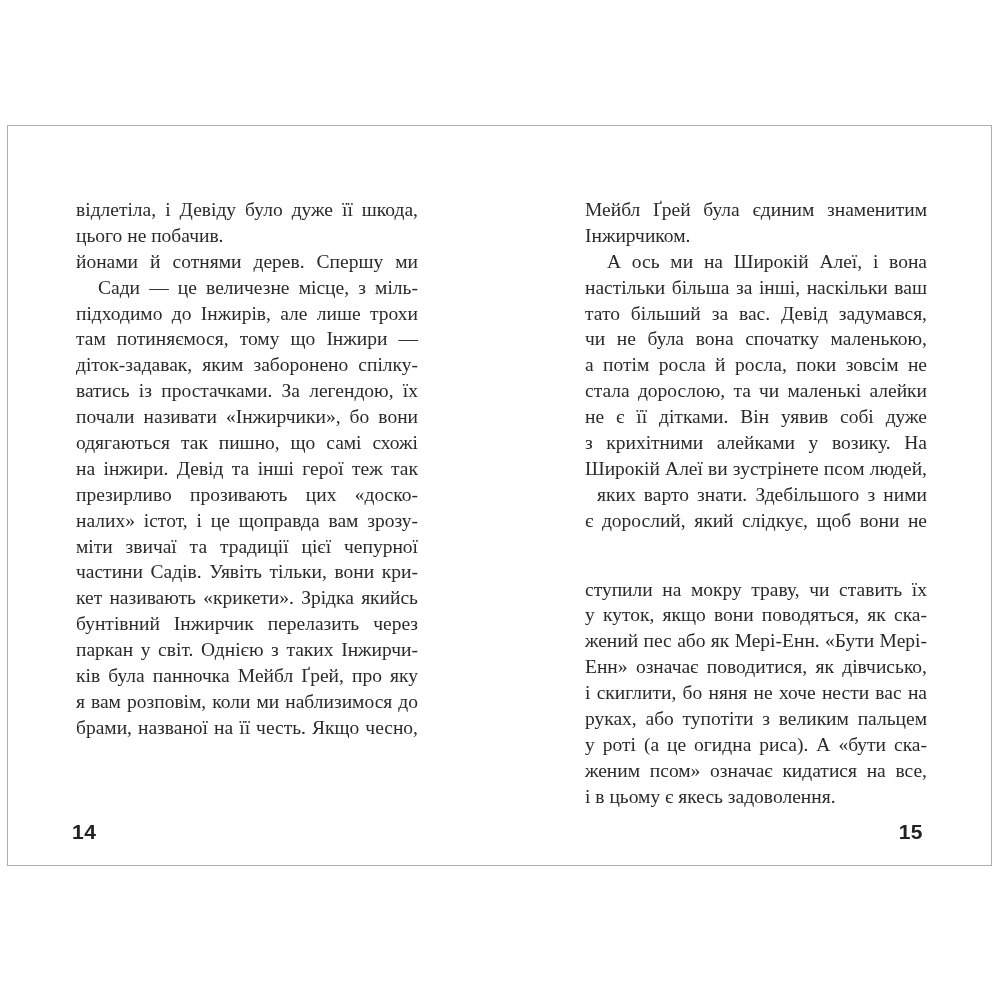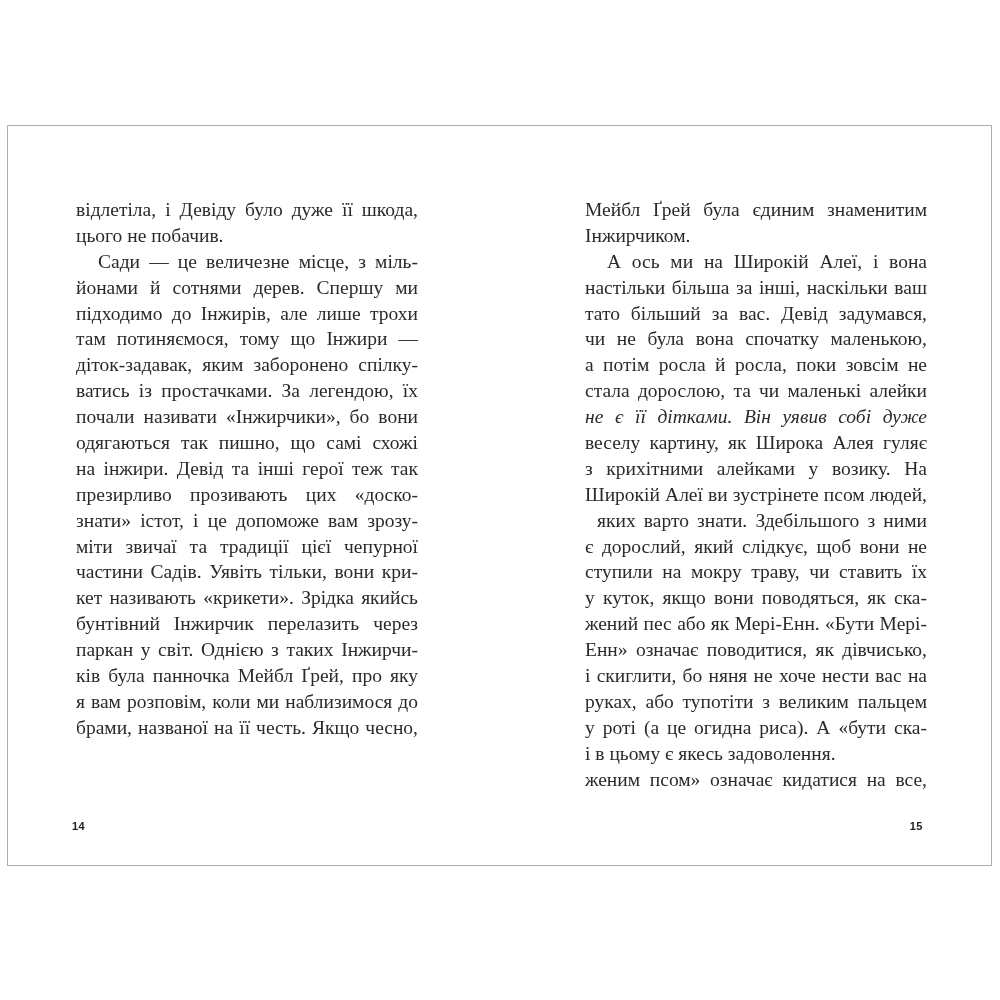--- a/index.html
+++ b/index.html
@@ -24,79 +24,78 @@
     text-align:justify;
     text-align-last:justify;
     height:25.9px;
     white-space:nowrap; 
   }
   .line.endp{text-align-last:left;}
   .line.indent{text-indent:22px;}
   .pagenum{
     position:absolute;top:694px;
     font-family:"Liberation Sans","DejaVu Sans",sans-serif;
-    font-size:11px;font-weight:600;color:#222222;letter-spacing:0.5px;
+    font-size:21px;font-weight:600;color:#222222;letter-spacing:0.5px;
   }
   .pagenum.left{left:64px;}
   .pagenum.right{right:68px;margin-left:11px;}
 </style>
 </head>
 <body>
 
 <div class="stage">
   <div class="book-card">
 
     <div class="text-col left">
         <div class="line" style="white-space: normal;">відлетіла, і Девіду було дуже її шкода,</div>
         <div class="line endp" style="white-space: normal;">цього не побачив.</div>
+        <div class="line" style="white-space: normal;">йонами й сотнями дерев. Спершу ми</div>
         <div class="line indent" style="white-space: normal;">Сади — це величезне місце, з міль-</div>
-        <div class="line" style="white-space: normal;">йонами й сотнями дерев. Спершу ми</div>
         <div class="line" style="white-space: normal;">підходимо до Інжирів, але лише трохи</div>
         <div class="line" style="white-space: normal;">там потиняємося, тому що Інжири —</div>
         <div class="line" style="white-space: normal;">діток-задавак, яким заборонено спілку-</div>
         <div class="line" style="white-space: normal;">ватись із простачками. За легендою, їх</div>
         <div class="line" style="white-space: normal;">почали називати «Інжирчики», бо вони</div>
         <div class="line" style="white-space: normal;">одягаються так пишно, що самі схожі</div>
         <div class="line" style="white-space: normal;">на інжири. Девід та інші герої теж так</div>
         <div class="line" style="white-space: normal;">презирливо прозивають цих «доско-</div>
-        <div class="line" style="white-space: normal;">знати» істот, і це допоможе вам зрозу-</div>
+        <div class="line" style="white-space: normal;">налих» істот, і це щоправда вам зрозу-</div>
         <div class="line" style="white-space: normal;">міти звичаї та традиції цієї чепурної</div>
         <div class="line" style="white-space: normal;">частини Садів. Уявіть тільки, вони кри-</div>
         <div class="line" style="white-space: normal;">кет називають «крикети». Зрідка якийсь</div>
         <div class="line" style="white-space: normal;">бунтівний Інжирчик перелазить через</div>
         <div class="line" style="white-space: normal;">паркан у світ. Однією з таких Інжирчи-</div>
         <div class="line" style="white-space: normal;">ків була панночка Мейбл Ґрей, про яку</div>
         <div class="line" style="white-space: normal;">я вам розповім, коли ми наблизимося до</div>
         <div class="line" style="white-space: normal;">брами, названої на її честь. Якщо чесно,</div>
       </div>
 
     <div class="text-col right">
         <div class="line" style="white-space: normal;">Мейбл Ґрей була єдиним знаменитим</div>
         <div class="line endp" style="white-space: normal;">Інжирчиком.</div>
         <div class="line indent" style="white-space: normal;">А ось ми на Широкій Алеї, і вона</div>
         <div class="line" style="white-space: normal;">настільки більша за інші, наскільки ваш</div>
         <div class="line" style="white-space: normal;">тато більший за вас. Девід задумався,</div>
         <div class="line" style="white-space: normal;">чи не була вона спочатку маленькою,</div>
         <div class="line" style="white-space: normal;">а потім росла й росла, поки зовсім не</div>
         <div class="line" style="white-space: normal;">стала дорослою, та чи маленькі алейки</div>
-        <div class="line" style="white-space: normal; font-style: italic;">не є її дітками. Він уявив собі дуже</div>
-        <div class="line" style="white-space: normal;">веселу картину, як Широка Алея гуляє</div>
+        <div class="line" style="white-space: normal;">не є її дітками. Він уявив собі дуже</div>
         <div class="line" style="white-space: normal;">з крихітними алейками у возику. На</div>
         <div class="line" style="white-space: normal;">Широкій Алеї ви зустрінете псом людей,</div>
         <div class="line" style="white-space: normal; margin-left: 12px;">яких варто знати. Здебільшого з ними</div>
         <div class="line" style="white-space: normal;">є дорослий, який слідкує, щоб вони не</div>
-        <div class="line" style="white-space: normal;">ступили на мокру траву, чи ставить їх</div>
+        <div class="line" style="white-space: normal; margin-top: 43px;">ступили на мокру траву, чи ставить їх</div>
         <div class="line" style="white-space: normal;">у куток, якщо вони поводяться, як ска-</div>
         <div class="line" style="white-space: normal;">жений пес або як Мері-Енн. «Бути Мері-</div>
         <div class="line" style="white-space: normal;">Енн» означає поводитися, як дівчисько,</div>
         <div class="line" style="white-space: normal;">і скиглити, бо няня не хоче нести вас на</div>
         <div class="line" style="white-space: normal;">руках, або тупотіти з великим пальцем</div>
         <div class="line" style="white-space: normal;">у роті (а це огидна риса). А «бути ска-</div>
+        <div class="line" style="white-space: normal;">женим псом» означає кидатися на все,</div>
         <div class="line endp" style="white-space: normal;">і в цьому є якесь задоволення.</div>
-        <div class="line" style="white-space: normal;">женим псом» означає кидатися на все,</div>
       </div>
 
     <div class="pagenum left">14</div>
 
     <div class="pagenum right">15</div>
 
   </div>
 </div>
 
 </body></html>

